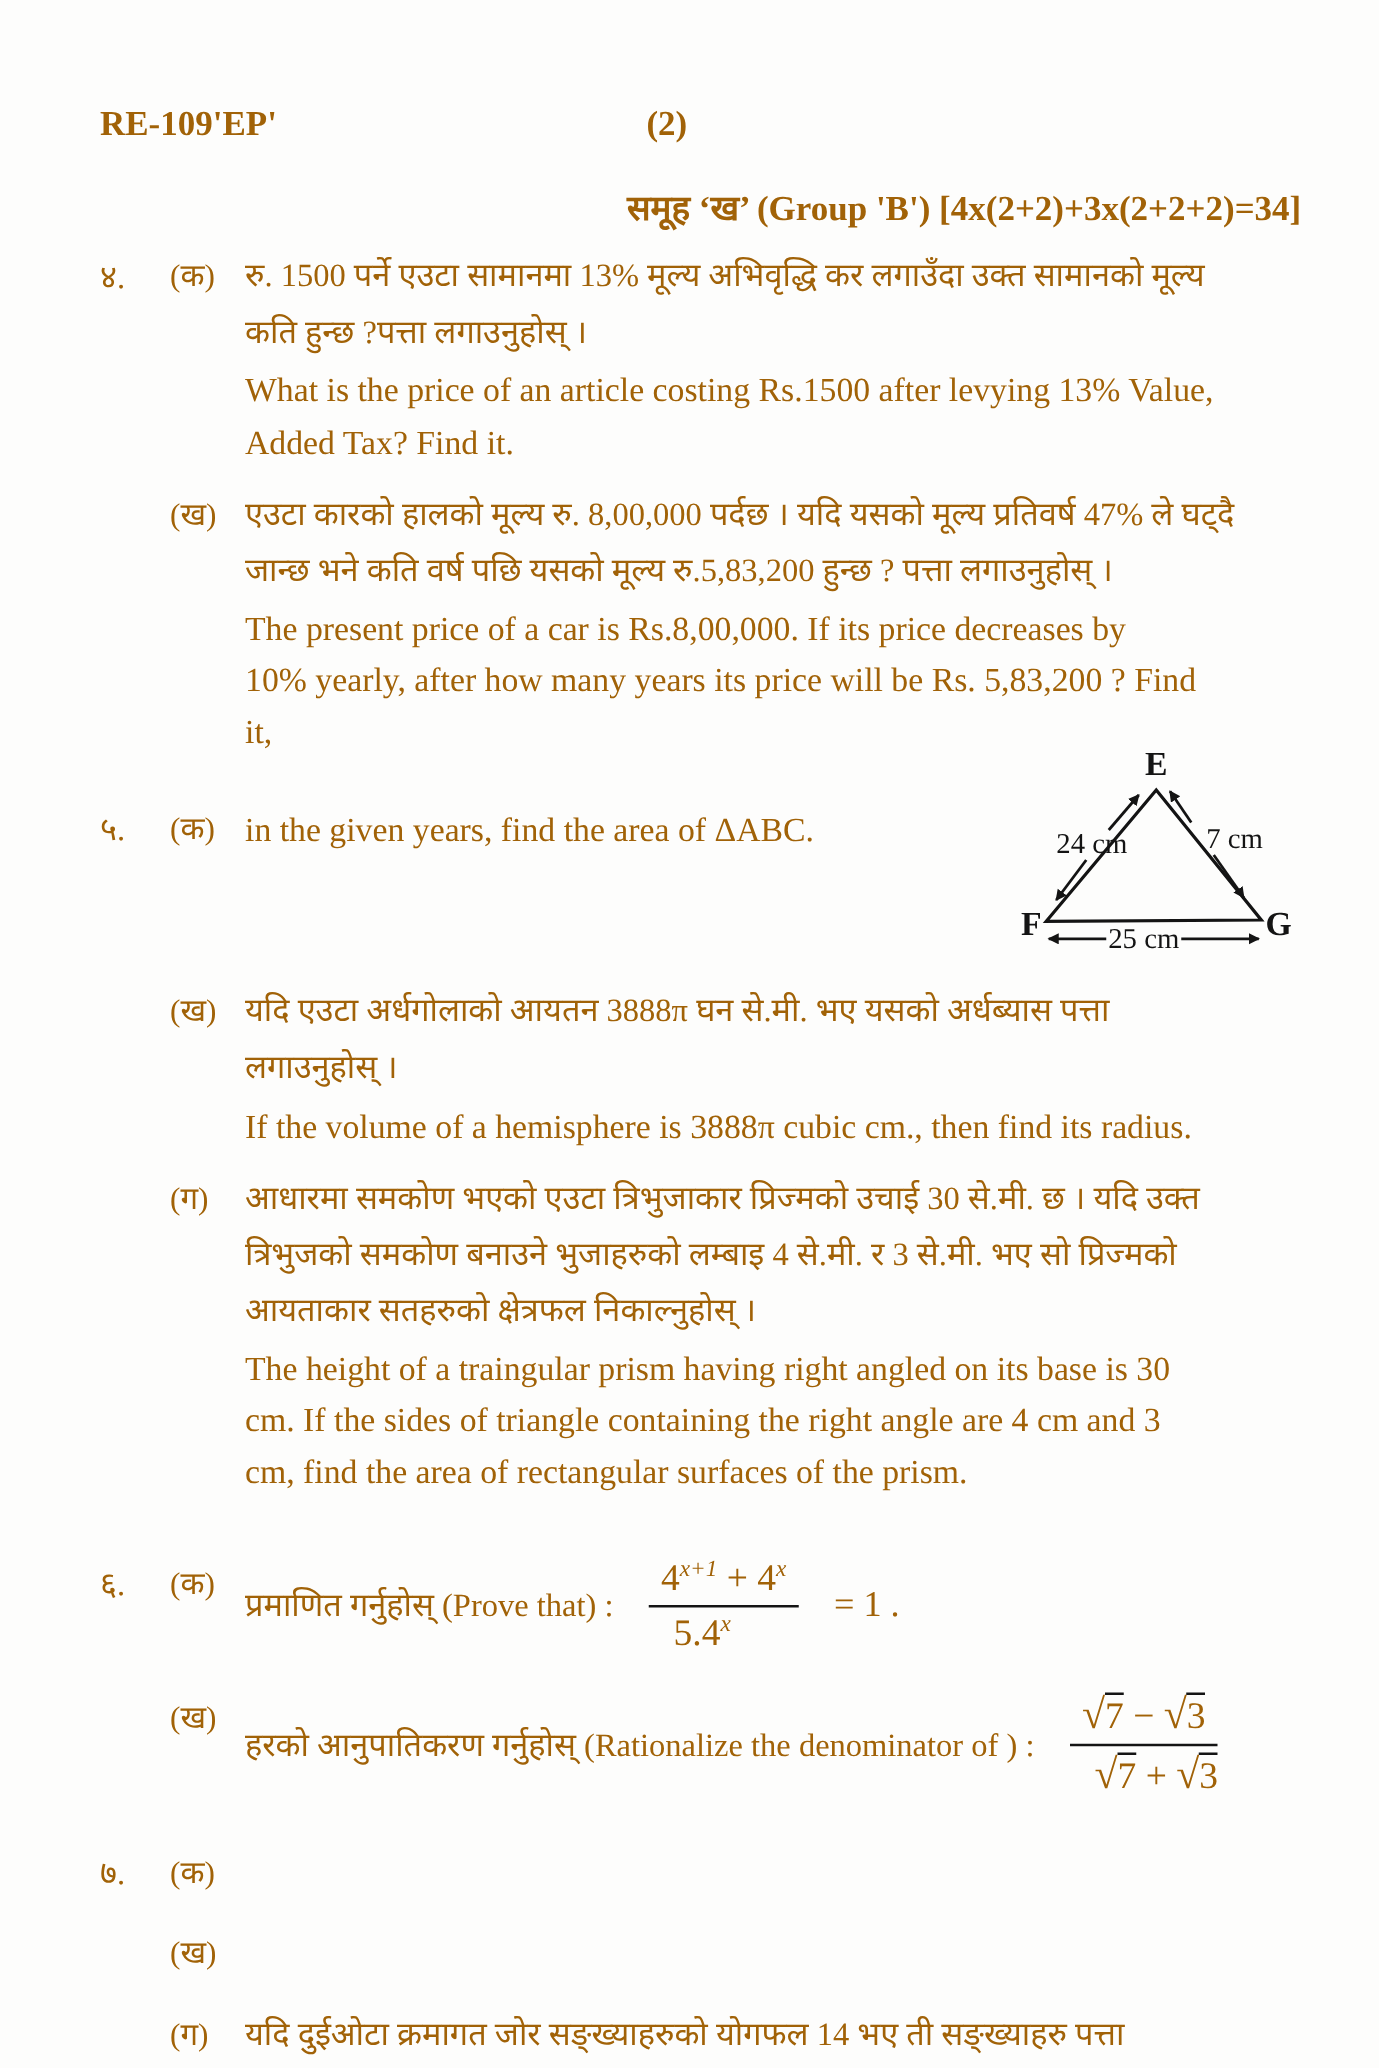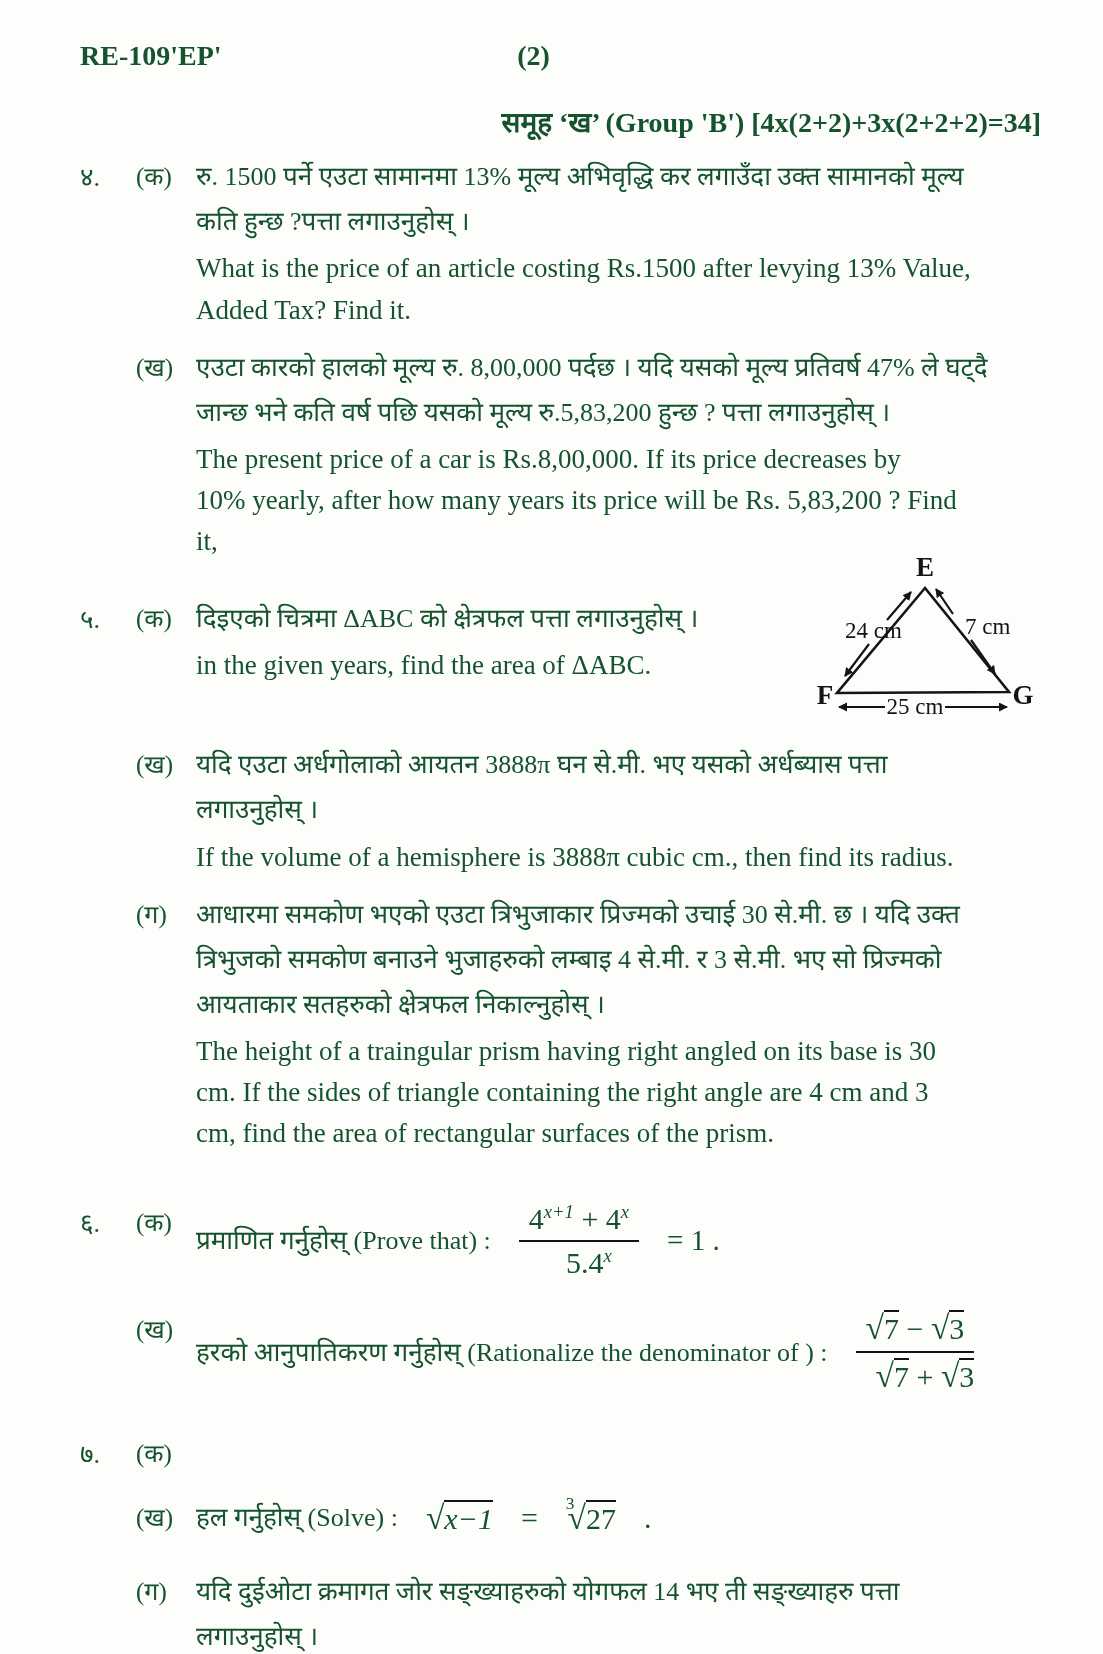--- a/index.html
+++ b/index.html
@@ -1,20 +1,20 @@
 <!DOCTYPE html>
 <html><head>
 <meta charset="utf-8">
 <style>
   html,body { margin:0; padding:0; background:#fdfdfc; }
   .page {
     position:relative; width:1103px; height:1654px; box-sizing:border-box;
-    margin:0 auto; background:#fdfdfc; color:#14532d;
+    margin:0 auto; background:#fdfdfc; color:#a16207;
     font-family:"Liberation Serif", serif;
-    padding:40px 60px 0 80px; overflow:hidden;
+    padding:84px 60px 0 80px; overflow:hidden;
   }
   .hdr { display:grid; grid-template-columns:1fr auto 1fr; align-items:baseline;
          font-weight:bold; font-size:28px; }
   .hdr .code { justify-self:start; }
   .hdr .pnum { justify-self:center; transform:translateX(-28px); }
   .group { text-align:right; font-weight:bold; font-size:28px; margin-top:30px; padding-right:2px; }
 
   .q { display:grid; grid-template-columns:56px 60px 1fr; margin-top:14px; }
   .qnum { font-size:26px; padding-top:4px; }
   .plabel { font-size:25px; padding-top:4px; }
@@ -25,21 +25,21 @@
   .pc-flex { display:flex; align-items:flex-start; }
   .pc-flex .txt { flex:1 1 auto; max-width:640px; }
   .fig { flex:0 0 auto; width:256px; margin-left:8px; margin-top:-70px; }
   .fig svg { display:block; }
   .fig text { font-family:"Liberation Serif", serif; fill:#141414; }
   .vlabel { font-size:27px; font-weight:bold; }
   .slabel { font-size:23px; font-weight:500; }
 
   .mathrow { display:flex; align-items:center; gap:28px; flex-wrap:nowrap; }
   .mathrow .np { flex:0 0 auto; }
-  .frac { display:inline-flex; flex-direction:column; align-items:center;
+  .frac { display:inline-flex; flex-direction:column; align-items:flex-start;
           font-size:30px; font-weight:500; line-height:1.25; }
   .frac .fnum { border-bottom:2.5px solid #141414; padding:0 10px 2px; white-space:nowrap; }
   .frac .fden { padding-top:2px; white-space:nowrap;margin-left:20px; }
   .frac sup, .expsup { font-size:0.62em; font-style:italic; }
   .rhs { font-size:29px; font-weight:500; }
   .rad { white-space:nowrap; }
   .rsign { font-size:1.12em; }
   .vinc { border-top:2.2px solid #141414; padding-top:0px; }
   .ridx { font-size:0.58em; position:relative; top:-9px; margin-right:-7px; }
   .expr { font-size:29px; font-style:italic; font-weight:500; letter-spacing:0.5px; }
@@ -83,21 +83,20 @@
 10% yearly, after how many years its price will be Rs. 5,83,200 ? Find
 it,</div>
     </div>
   </div>
 
   <div class="q gap-lg">
     <div class="qnum">५.</div>
     <div class="plabel">(क)</div>
     <div class="pc pc-flex">
       <div class="txt">
-        <div class="np">दिइएको चित्रमा ΔABC को क्षेत्रफल पत्ता लगाउनुहोस् ।</div>
         <div class="en">in the given years, find the area of ΔABC.</div>
       </div>
       <div class="fig">
         <svg viewBox="0 0 256 196" width="256" height="196" xmlns="http://www.w3.org/2000/svg">
           <defs>
             <marker id="ah" markerWidth="10" markerHeight="10" refX="8" refY="4.5" orient="auto" markerUnits="userSpaceOnUse">
               <path d="M0,0 L9,4.5 L0,9 Z" fill="#141414"></path>
             </marker>
           </defs>
           <path d="M138,62 L50,167 L222,166 Z" fill="none" stroke="#141414" stroke-width="2.6"></path>
@@ -185,27 +184,20 @@
   </div>
 
   <div class="q gap-lg">
     <div class="qnum">७.</div>
     <div class="plabel">(क)</div>
   </div>
 
   <div class="q" style="margin-top:24px;">
     <div class="qnum"></div>
     <div class="plabel">(ख)</div>
-    <div class="pc mathrow">
-      <span class="np">हल गर्नुहोस् (Solve) :</span>
-      <span class="mbig rad"><span class="rsign">√</span><span class="vinc ital">x−1</span></span>
-      <span class="mbig">=</span>
-      <span class="mbig rad"><sup class="ridx">3</sup><span class="rsign">√</span><span class="vinc">27</span></span>
-      <span class="mbig">.</span>
-    </div>
   </div>
 
   <div class="q" style="margin-top:28px;">
     <div class="qnum"></div>
     <div class="plabel">(ग)</div>
     <div class="pc">
       <div class="np">यदि दुईओटा क्रमागत जोर सङ्ख्याहरुको योगफल 14 भए ती सङ्ख्याहरु पत्ता
 लगाउनुहोस् ।</div>
 
     </div>

